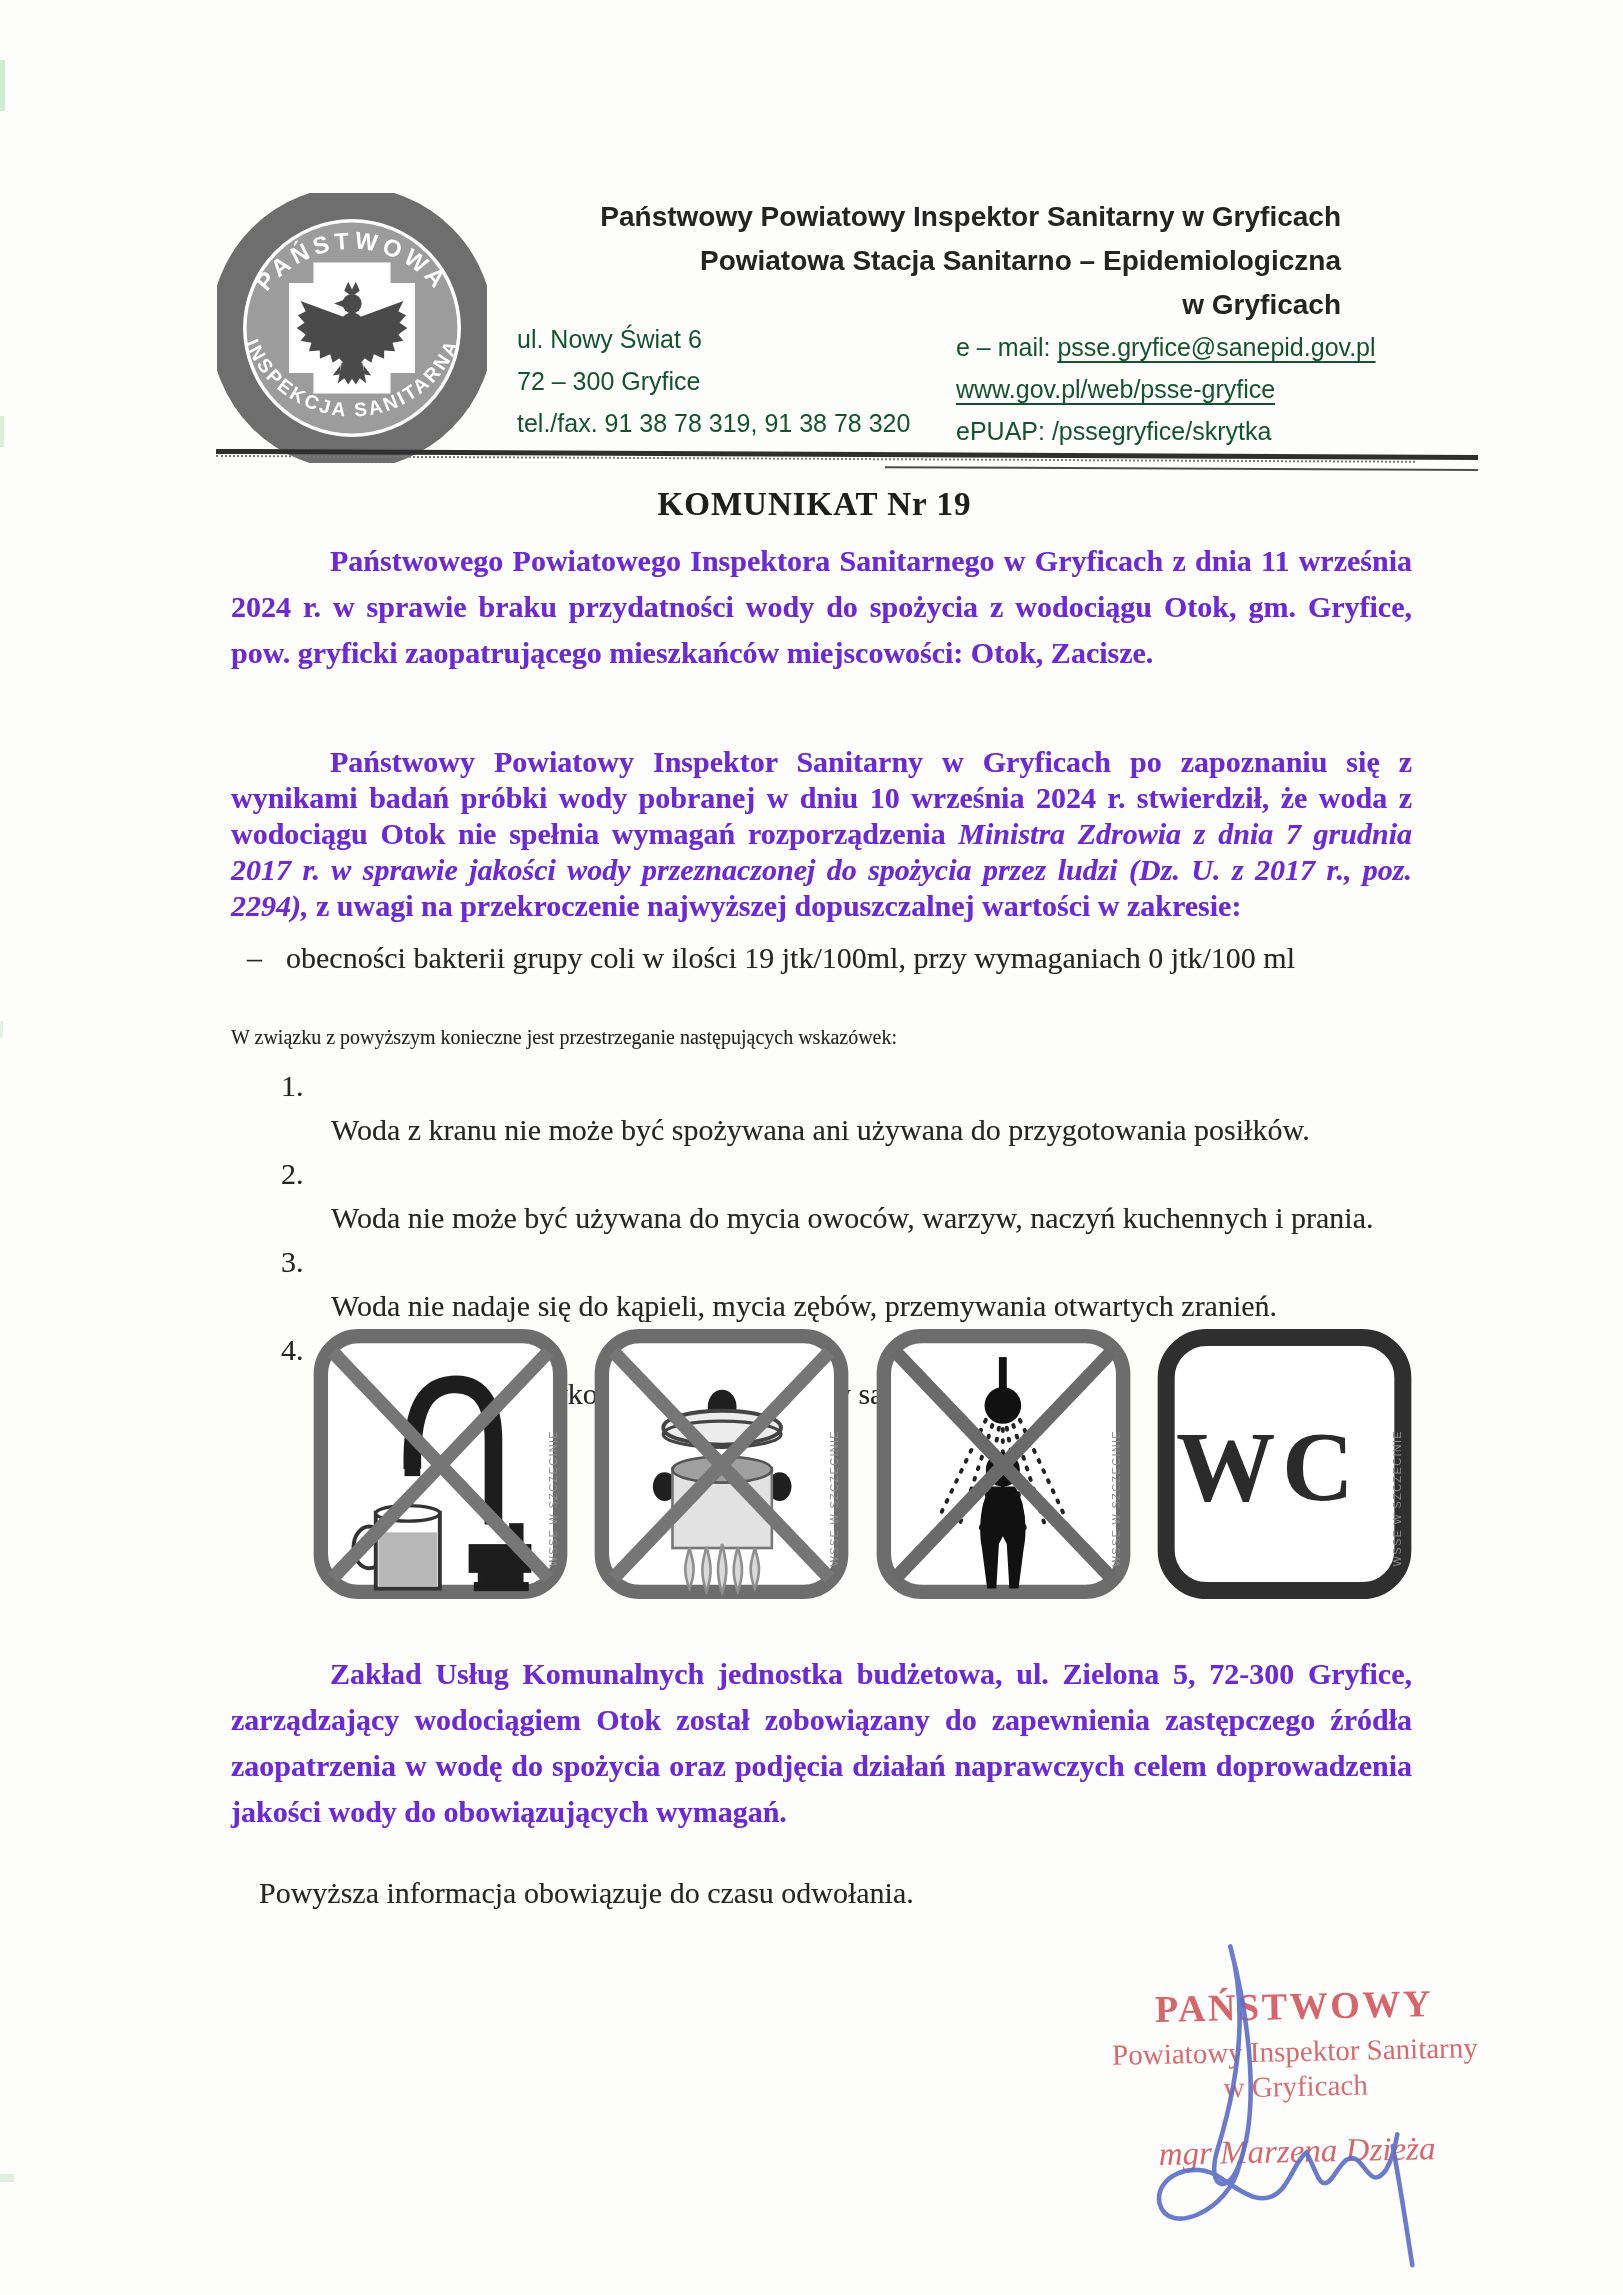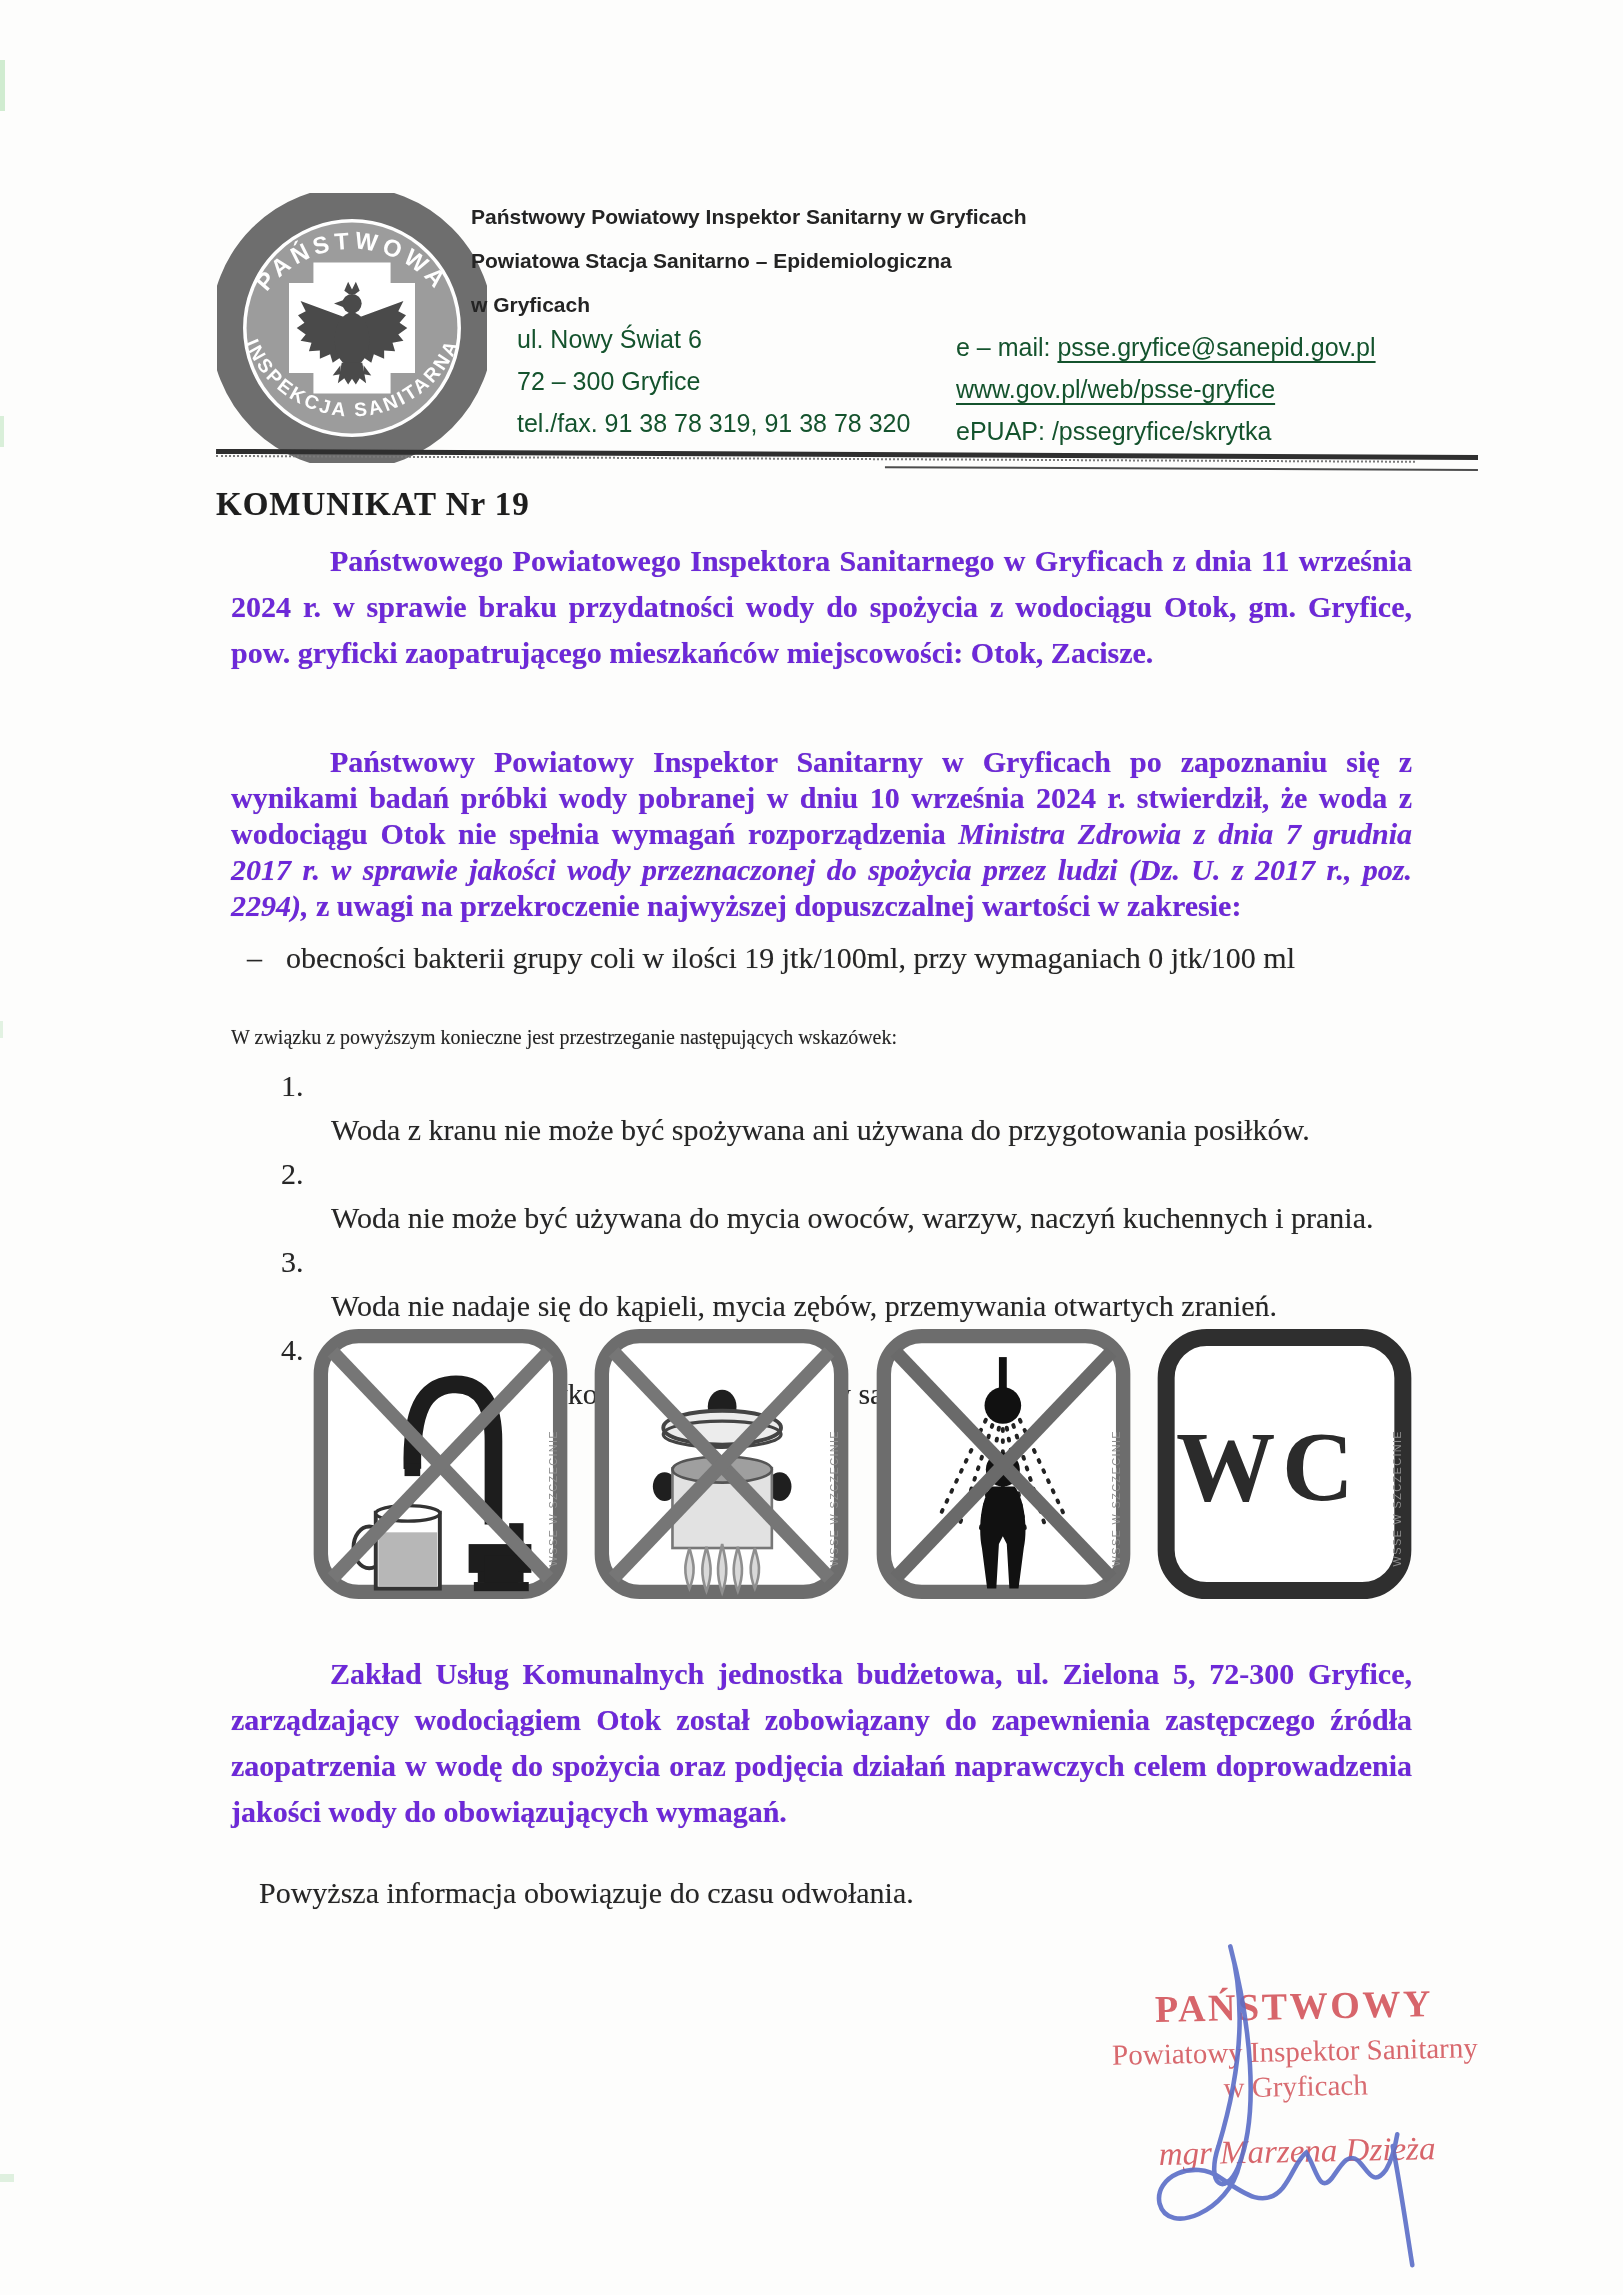--- a/index.html
+++ b/index.html
@@ -7,34 +7,34 @@
         font-family:"Liberation Serif", serif;color:#262626;}
   .abs{position:absolute;}
 
   
   .artifact{position:absolute;left:0;opacity:.65;}
 
   
   .seal{left:217px;top:193px;width:270px;height:270px;}
 
   
-  .hdr-title{left:471px;top:195px;width:870px;text-align:left;
-             font-family:"Liberation Sans", sans-serif;font-weight:700;font-size:21px;line-height:44px;color:#242424;}
+  .hdr-title{left:471px;top:195px;width:870px;text-align:right;
+             font-family:"Liberation Sans", sans-serif;font-weight:700;font-size:28px;line-height:44px;color:#242424;}
   .addr{font-family:"Liberation Sans", sans-serif;font-size:25px;line-height:42px;color:#14532d;}
   .addr-left{left:517px;top:318px;width:419px;}
   .addr-right{left:932px;top:326px;width:497px;margin-left:24px;}
   .ulink{text-decoration:underline;text-decoration-thickness:2px;text-underline-offset:4.6px;}
 
   
   .rule{left:216px;top:452px;width:1262px;transform:rotate(0.28deg);}
   .rule .thick{height:5.2px;background:#2f2f2f;}
   .rule .dots{margin-top:1.3px;border-top:2px dotted #7a7a7a;width:95%;}
   .rule .thin{margin-top:5.9px;margin-left:53%;width:47%;height:2px;background:#4c4c4c;}
 
-  .doc-title{left:216px;top:486px;width:1197px;font-weight:700;font-size:33px;letter-spacing:1px;color:#1e1e1e;}
+  .doc-title{left:216px;top:486px;width:1197px;text-align:center;font-weight:700;font-size:33px;letter-spacing:1px;color:#1e1e1e;}
 
   .body-txt{font-size:30px;line-height:46px;text-align:justify;color:#6d28d9;font-weight:bold;}
   .p1{left:231px;top:538px;width:1181px;text-indent:99px;}
   .p2{left:231px;top:744px;width:1181px;text-indent:99px;line-height:36px;}
   .it{font-style:italic;}
   .bullet{left:247px;top:936px;width:1165px;display:flex;font-size:30px;line-height:44px;text-align:left;}
   .bullet .dash{width:39px;flex:none;}
   .intro{left:231px;top:1015px;width:1181px;font-size:20px;line-height:44px;text-align:left;}
   .list{left:281px;top:1064px;width:1131px;font-size:30px;line-height:44px;}
   .li{display:flex;}

